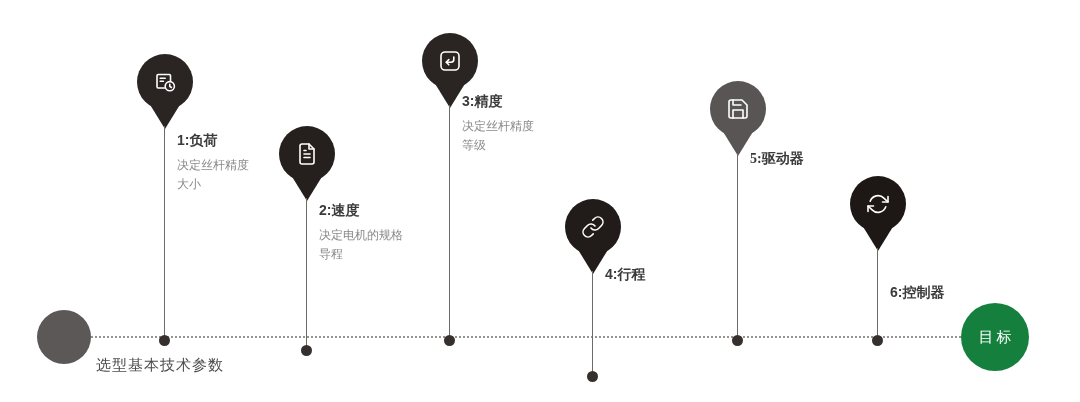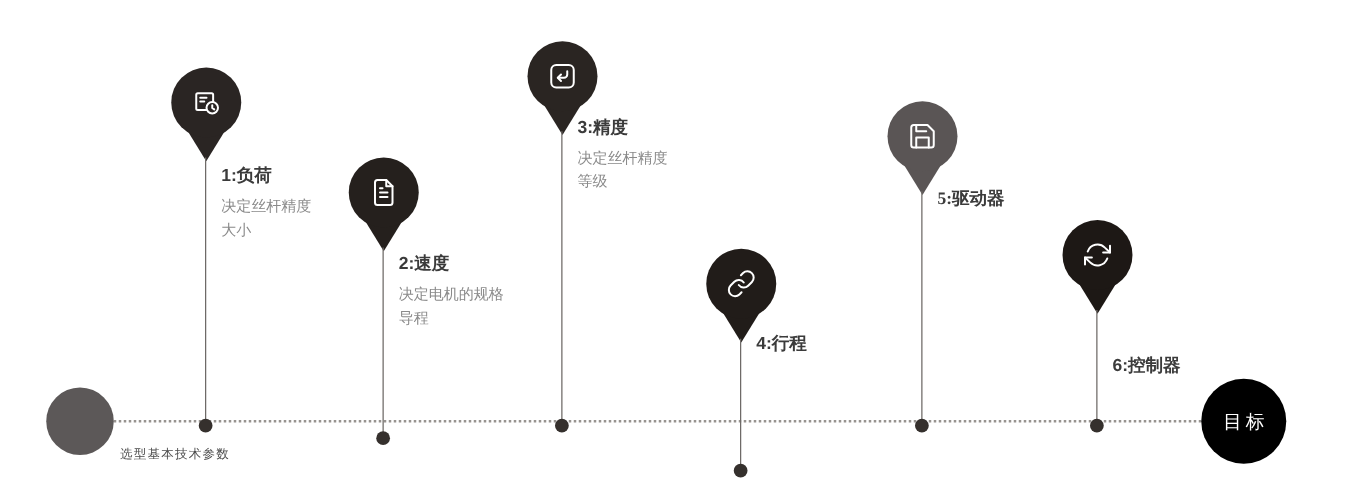--- a/index.html
+++ b/index.html
@@ -29,21 +29,21 @@
     top: 310px;
     width: 54px;
     height: 54px;
     border-radius: 50%;
     background: #5c5858;
   }
   .start-label {
     position: absolute;
     left: 96px;
     top: 356px;
-    font-size: 10px;
+    font-size: 15px;
     color: #4c4c4c;
     letter-spacing: 1px;
     white-space: nowrap;
   }
   .end-circle {
     position: absolute;
     left: 961px;
     top: 303px;
     width: 68px;
     height: 68px;
@@ -79,21 +79,21 @@
   .pin .icon { stroke: #ffffff; stroke-width: 1.6; fill: none; stroke-linecap: round; stroke-linejoin: round; }
 </style>
 </head>
 <body>
 
 <div class="canvas">
 
   <div class="tl-line"></div>
   <div class="start-circle" style="background: rgb(92, 88, 88);"></div>
   <div class="start-label">选型基本技术参数</div>
-  <div class="end-circle" style="background: #000000;">
+  <div class="end-circle" style="background: #15803d;">
     <span>目标</span>
   </div>
 
   <div class="step s1">
     <svg class="pin" viewBox="0 0 60 78" color="#2a2523">
       <path d="M14 50 L30 76 L46 50 Z" fill="currentColor"></path>
       <circle cx="30" cy="29" r="28" fill="currentColor"></circle>
       <g class="icon" transform="translate(18,17)">
         <rect x="4" y="4.5" width="13.5" height="13.5" rx="1.2"></rect>
         <path d="M7.2 8.2h5"></path>

